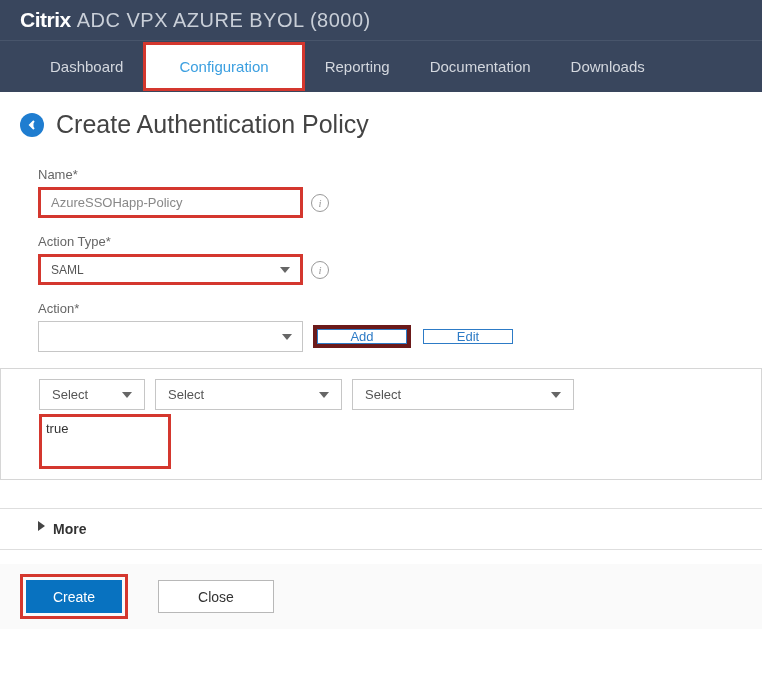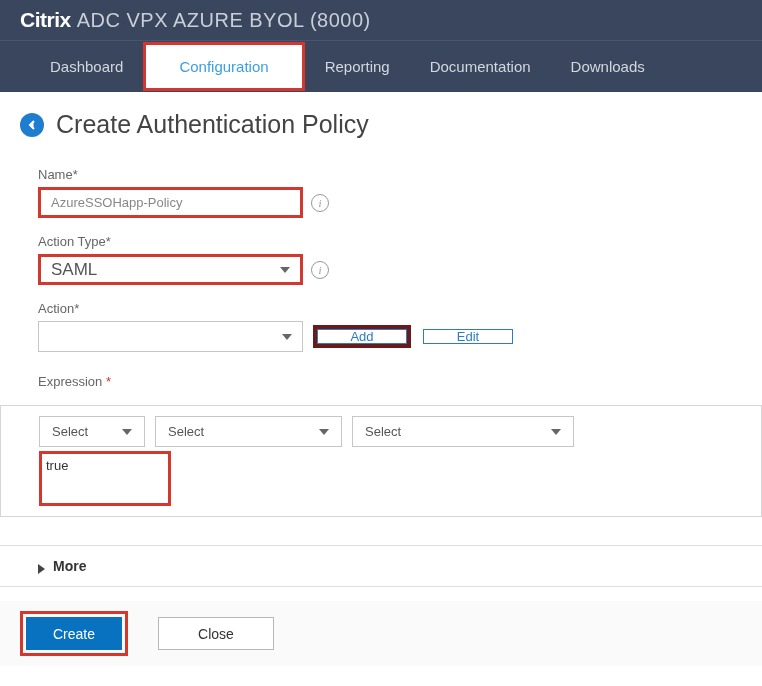--- a/index.html
+++ b/index.html
@@ -18,38 +18,38 @@
     .back-btn { width: 24px; height: 24px; border-radius: 50%; background: #1f7dd0; display: flex; align-items: center; justify-content: center; cursor: pointer; }
     .back-btn svg { fill: #fff; }
     .page-title { font-size: 25px; font-weight: 300; color: #444; }
     .form { padding-left: 18px; }
     .field { margin-bottom: 16px; }
     .label { font-size: 13px; color: #666; display: block; margin-bottom: 5px; }
     .req { color: #d62f2f; }
     .input-row { display: flex; align-items: center; gap: 8px; }
     .text-input { width: 265px; height: 31px; border: 1px solid #c6c6c6; padding: 0 10px; font-size: 13px; color: #888; }
     .text-input.hl { border: 3px solid #d4372e; }
-    .select { width: 265px; height: 31px; border: 1px solid #c6c6c6; padding: 0 10px; font-size: 17px; color: #555; display: flex; align-items: center; justify-content: space-between; cursor: pointer; background: #fff; }
+    .select { width: 265px; height: 31px; border: 1px solid #c6c6c6; padding: 0 10px; font-size: 12px; color: #555; display: flex; align-items: center; justify-content: space-between; cursor: pointer; background: #fff; }
     .select.hl { border: 3px solid #d4372e; }
     .chevron { border-left: 5px solid transparent; border-right: 5px solid transparent; border-top: 6px solid #666; }
     .info-icon { width: 18px; height: 18px; border: 1.5px solid #999; border-radius: 50%; display: flex; align-items: center; justify-content: center; color: #999; font-size: 11px; font-style: italic; font-family: Georgia, serif; }
     .action-row { display: flex; align-items: center; gap: 0; }
     .action-select { width: 265px; height: 31px; border: 1px solid #c6c6c6; display: flex; align-items: center; justify-content: flex-end; padding: 0 10px; cursor: pointer; }
     .btn-sm { width: 90px; height: 15px; border: 1px solid #2d7bc6; background: #fff; color: #2d7bc6; font-size: 13px; display: flex; align-items: center; justify-content: center; cursor: pointer; }
     .btn-wrap { display: inline-flex; }
     .btn-wrap.hl { border: 4px solid #6b1a1a; margin-left: 10px; }
     .btn-sm.edit { margin-left: 12px; }
     .expression-box { border: 1px solid #d6d6d6; margin: 0 -20px 0 -38px; padding: 10px 10px 10px 38px; background: #fff; }
     .expr-selects { display: flex; gap: 10px; margin-bottom: 4px; }
     .expr-select { height: 31px; border: 1px solid #c6c6c6; display: flex; align-items: center; justify-content: space-between; padding: 0 12px; font-size: 13px; color: #555; cursor: pointer; background: #fff; }
     .expr-select.s1 { width: 106px; }
     .expr-select.s2 { width: 187px; }
     .expr-select.s3 { width: 222px; }
     .expr-text { width: 132px; height: 55px; border: 3px solid #d4372e; padding: 4px 4px; font-size: 13px; color: #333; }
-    .more-section { margin: 28px -20px 0 -38px; border-top: 1px solid #dedede; border-bottom: 1px solid #dedede; padding: 12px 38px; display: flex; align-items: flex-end; gap: 8px; cursor: pointer; background: #fff; }
+    .more-section { margin: 28px -20px 0 -38px; border-top: 1px solid #dedede; border-bottom: 1px solid #dedede; padding: 12px 38px; display: flex; align-items: flex-start; gap: 8px; cursor: pointer; background: #fff; }
     .more-tri { border-top: 5px solid transparent; border-bottom: 5px solid transparent; border-left: 7px solid #444; }
     .more-label { font-size: 14px; color: #333; font-weight: 600; }
     .footer { margin: 14px -20px 0 -38px; padding: 10px 20px 10px 20px; display: flex; align-items: center; gap: 30px; background: #fafafa; }
     .btn-primary { width: 96px; height: 33px; background: #0872c0; color: #fff; border: none; font-size: 14px; cursor: pointer; }
     .btn-primary-wrap { border: 3px solid #d4372e; padding: 3px; }
     .btn-secondary { width: 116px; height: 33px; background: #fff; color: #333; border: 1px solid #b8b8b8; font-size: 14px; cursor: pointer; }
   </style>
 </head>
 <body>
 
@@ -113,23 +113,20 @@
         <div class="action-select">
           <span class="chevron"></span>
         </div>
         <div class="btn-wrap hl">
             <button class="btn-sm">Add</button>
           </div>
         <button class="btn-sm edit">Edit</button>
       </div>
     </div>
 
-    <div class="field" style="margin-top:22px;">
-      <label class="label"><span>Expression</span> <span class="req">*</span></label>
-    </div>
     <div class="expression-box">
       <div class="expr-selects">
         <div class="expr-select s1">
             <span>Select</span>
             <span class="chevron"></span>
           </div>
         <div class="expr-select s2">
             <span>Select</span>
             <span class="chevron"></span>
           </div>

